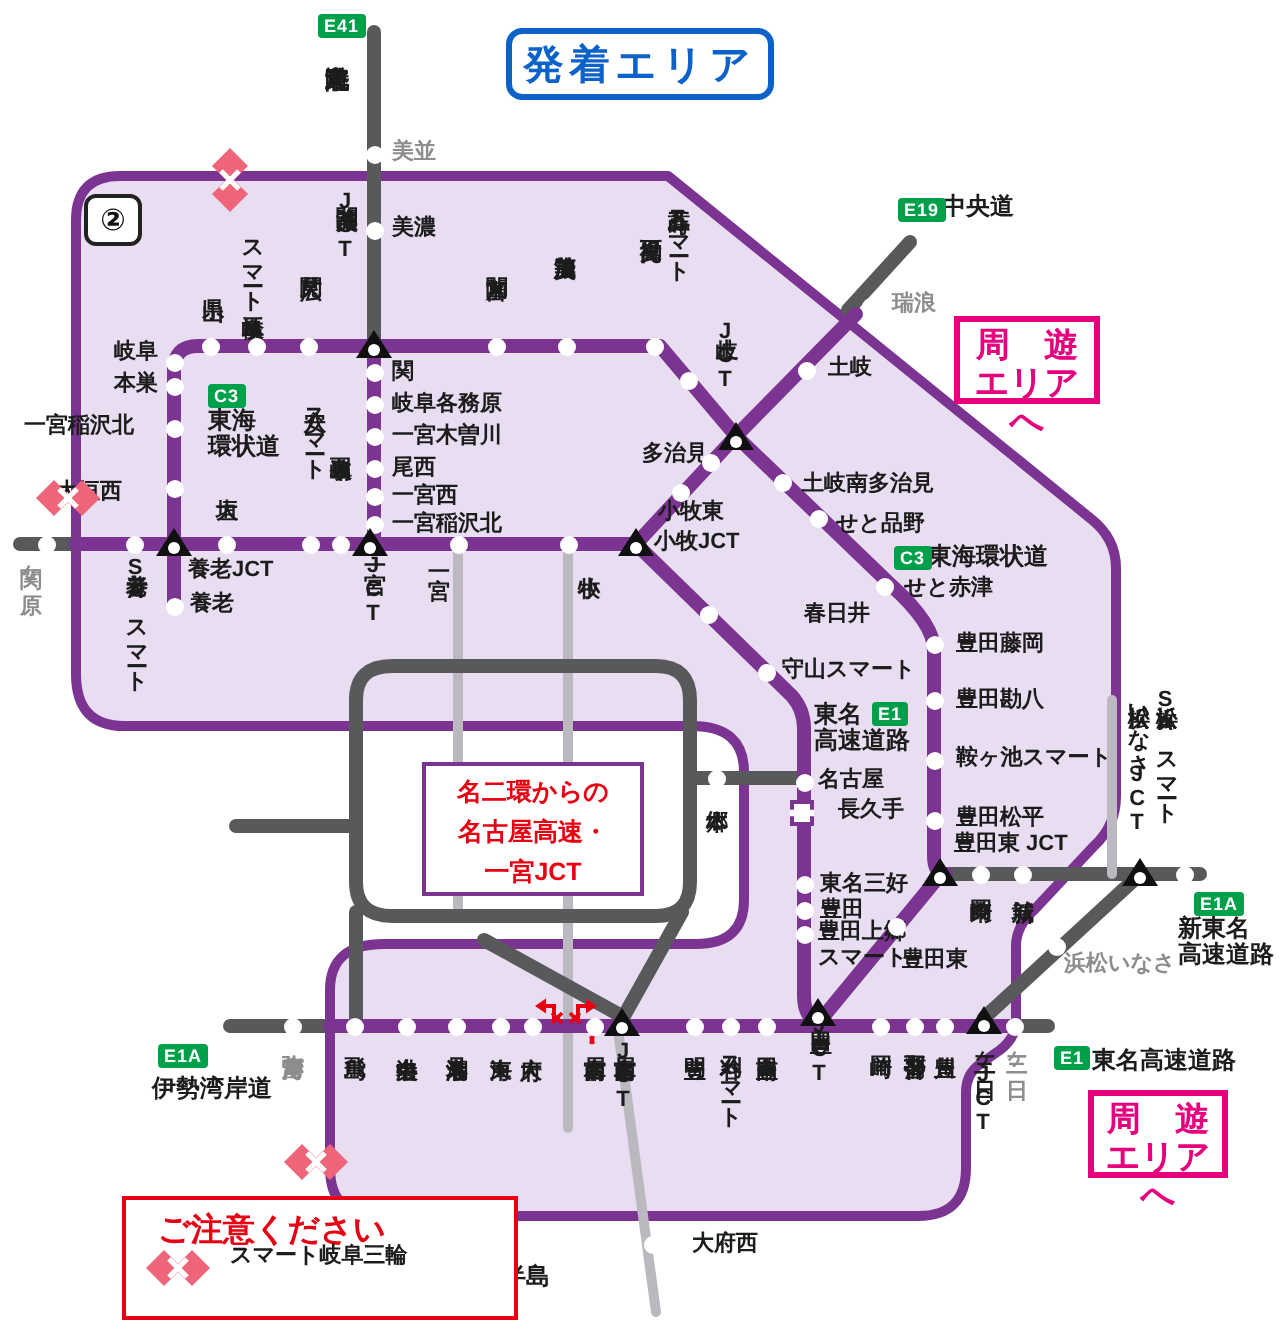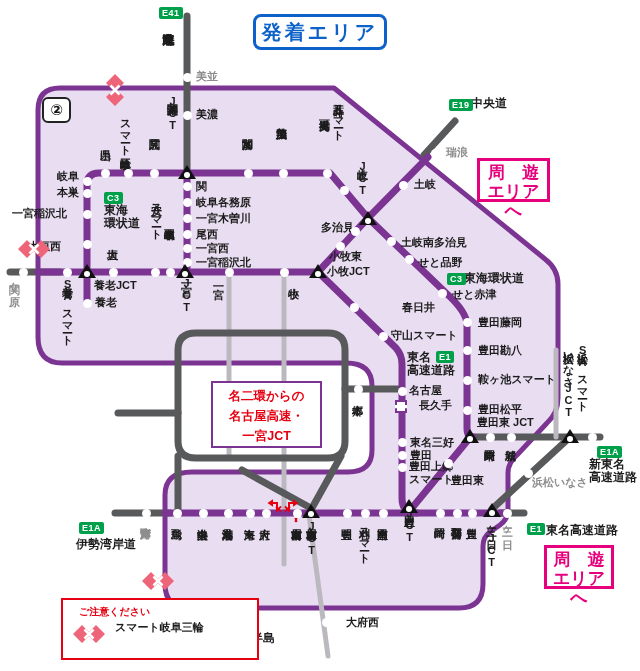--- a/index.html
+++ b/index.html
@@ -32,21 +32,21 @@
   #title-box{left:253px;top:14px;width:134px;height:36px;border:3px solid var(--blue);
        border-radius:8px;display:flex;align-items:center;justify-content:center;
        color:var(--blue);font-size:20px;font-weight:800;letter-spacing:3px;}
   .shuyu{border:3px solid var(--magenta);color:var(--magenta);font-weight:800;font-size:17px;
        line-height:19px;text-align:center;padding-top:2px;}
   #shuyu-top{left:477px;top:158px;width:73px;height:44px;}
   #shuyu-bottom{left:544px;top:545px;width:70px;height:44px;}
   #renzoku-box{left:211px;top:381px;width:111px;height:67px;border:2px solid var(--purple);
        color:var(--red);font-weight:800;font-size:12.5px;line-height:20px;text-align:center;padding-top:3px;}
   #caution-box{left:61px;top:598px;width:198px;height:62px;border:2px solid var(--red);}
-  #caution-box .hd{position:absolute;left:16px;top:5px;color:var(--red);font-size:10px;font-weight:800;}
+  #caution-box .hd{position:absolute;left:16px;top:5px;color:var(--red);font-size:16px;font-weight:800;}
   #caution-box .l1{position:absolute;left:52px;top:20px;font-size:11px;font-weight:800;color:var(--ink);}
   #caution-box .l2{position:absolute;left:52px;top:35px;font-size:11px;font-weight:800;color:var(--ink);}
   #area-number{position:absolute;left:42px;top:97px;width:25px;height:22px;z-index:26;background:#fff;
        border:2px solid #222;border-radius:6px;color:#111;font-size:15px;font-weight:800;
        display:flex;align-items:center;justify-content:center;}
   #nagakute-marker{position:absolute;left:395px;top:400px;width:12px;height:13px;z-index:25;
        background:#fff;border:2px dashed var(--purple);box-sizing:border-box;}
 </style>
 </head>
 <body>

